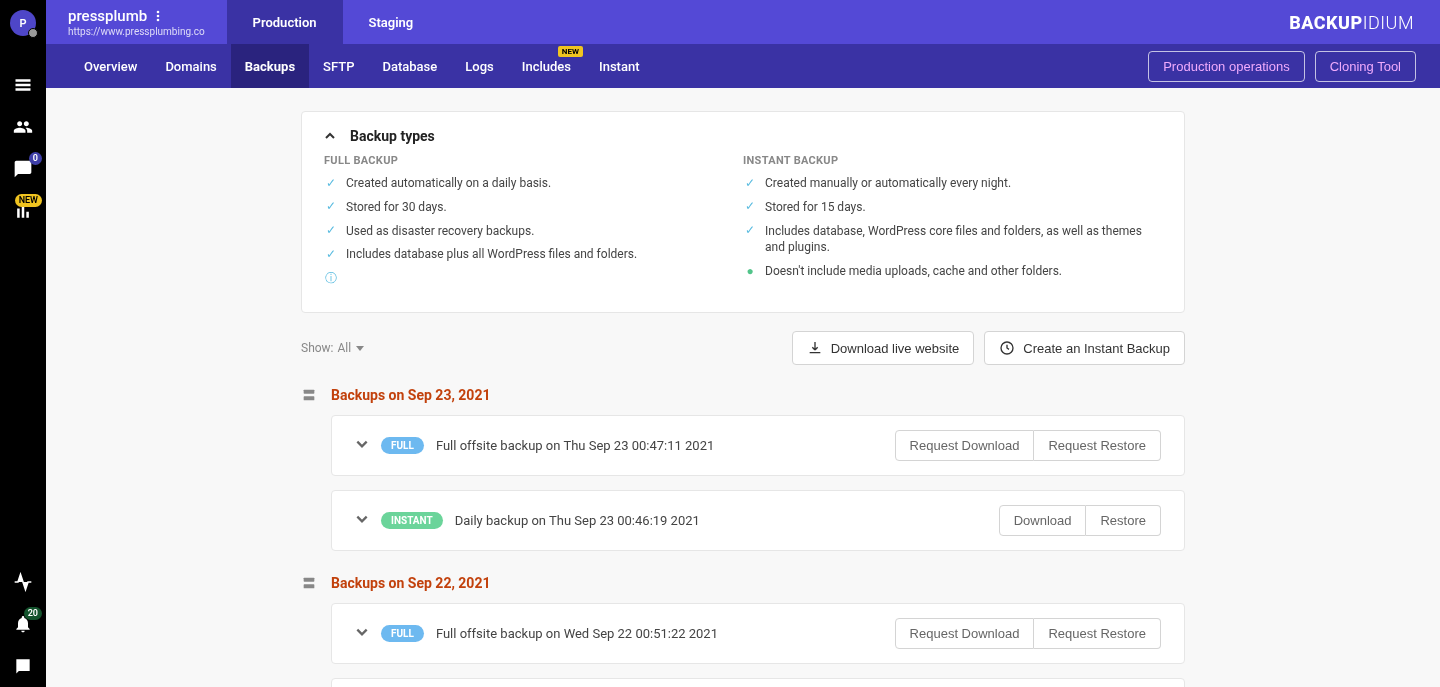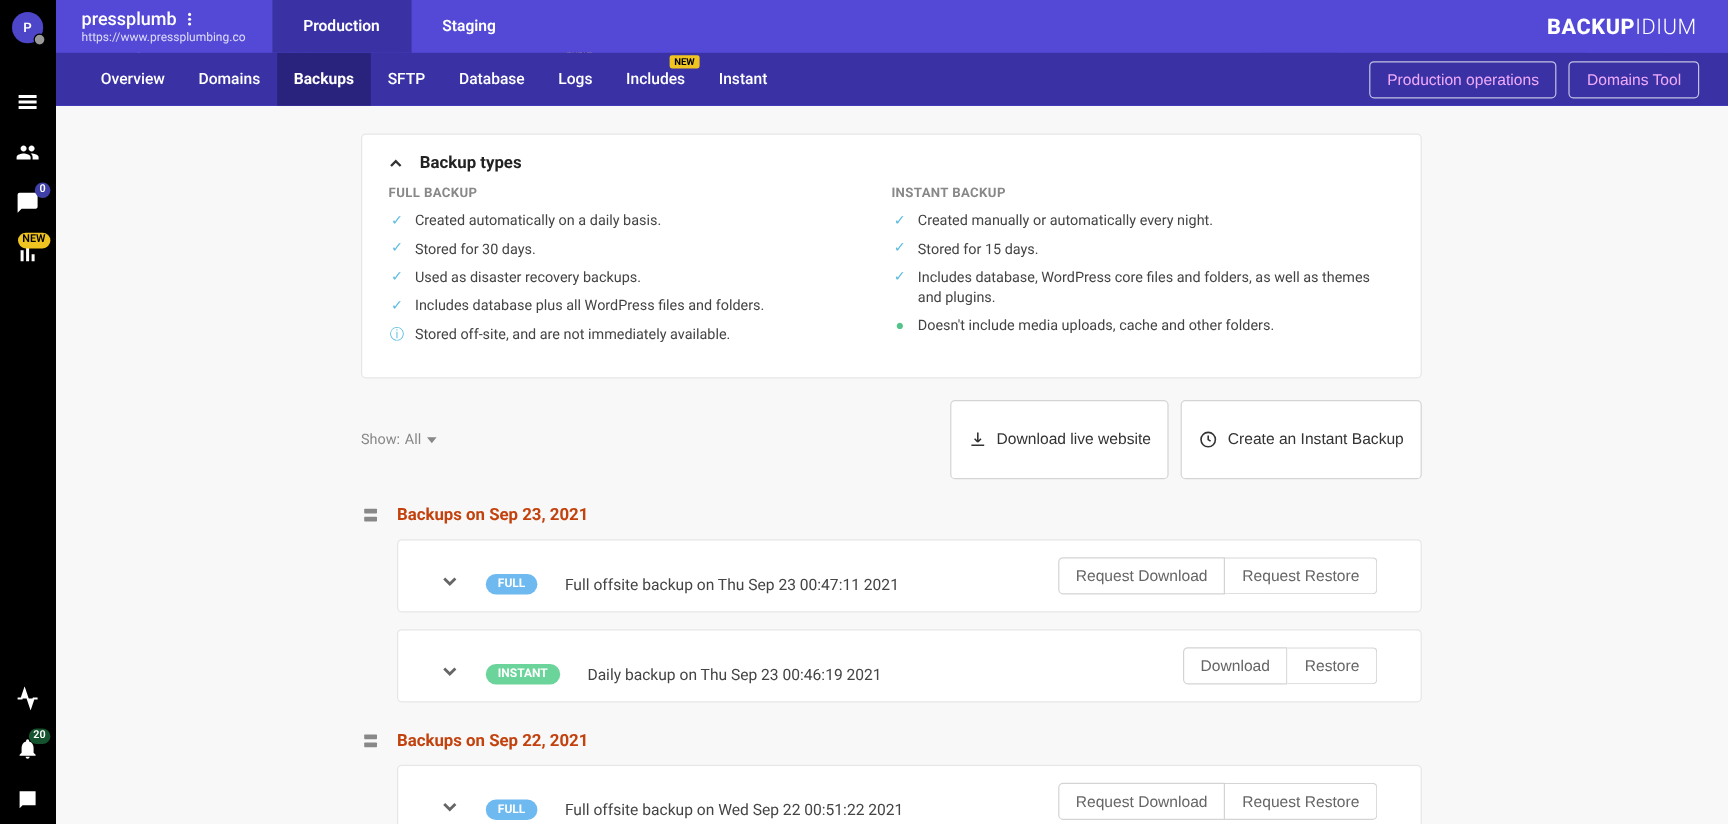--- a/index.html
+++ b/index.html
@@ -293,21 +293,21 @@
   cursor: pointer;
 }
 .toolbar-actions {
   display: flex;
   gap: 10px;
 }
 .toolbar-actions button {
   background: #fff;
   border: 1px solid #d4d4d4;
   color: #333;
-  padding: 24px 14px;
+  padding: 8px 14px;
   font-size: 13px;
   border-radius: 4px;
   cursor: pointer;
   display: inline-flex;
   align-items: center;
   gap: 8px;
 }
 .toolbar-actions button svg {
   width: 16px;
   height: 16px;
@@ -329,24 +329,24 @@
 }
 .day-head svg {
   width: 16px;
   height: 16px;
   fill: #888;
 }
 .backup-card {
   background: #fff;
   border: 1px solid #e6e6e6;
   border-radius: 4px;
-  padding: 14px 36px;
-  display: flex;
-  align-items: flex-end;
-  gap: 23px;
+  padding: 14px 23px;
+  display: flex;
+  align-items: center;
+  gap: 12px;
   margin-bottom: 14px;
   margin-left: 30px;
 }
 .backup-card .expand {
   cursor: pointer;
   color: #888;
 }
 .backup-card .expand svg {
   width: 14px;
   height: 14px;
@@ -476,21 +476,21 @@
     <div class="sub-tab">Database</div>
     <div class="sub-tab">Logs</div>
     <div class="sub-tab">
       <span>Includes</span>
       <span class="new-flag">NEW</span>
     </div>
     <div class="sub-tab">Instant</div>
   </div>
   <div class="sub-actions">
     <button>Production operations</button>
-    <button>Domains Tool</button>
+    <button>Cloning Tool</button>
   </div>
 </div>
 
 <main class="main">
   <div class="content">
 
     <section class="panel">
       <div class="panel-head">
         <svg viewBox="0 0 12 12" fill="none" stroke="#333" stroke-width="2">
             <polyline points="2 8 6 4 10 8"></polyline>
@@ -512,21 +512,20 @@
             <li>
                 <span class="ic ic-check">✓</span>
                 <span>Used as disaster recovery backups.</span>
               </li>
             <li>
                 <span class="ic ic-check">✓</span>
                 <span>Includes database plus all WordPress files and folders.</span>
               </li>
             <li>
                 <span class="ic ic-info">ⓘ</span>
-                <span>Stored off-site, and are not immediately available.</span>
               </li>
           </ul>
         </div>
         <div class="col">
           <div class="col-title">INSTANT BACKUP</div>
           <ul class="feat-list">
             <li>
                 <span class="ic ic-check">✓</span>
                 <span>Created manually or automatically every night.</span>
               </li>

